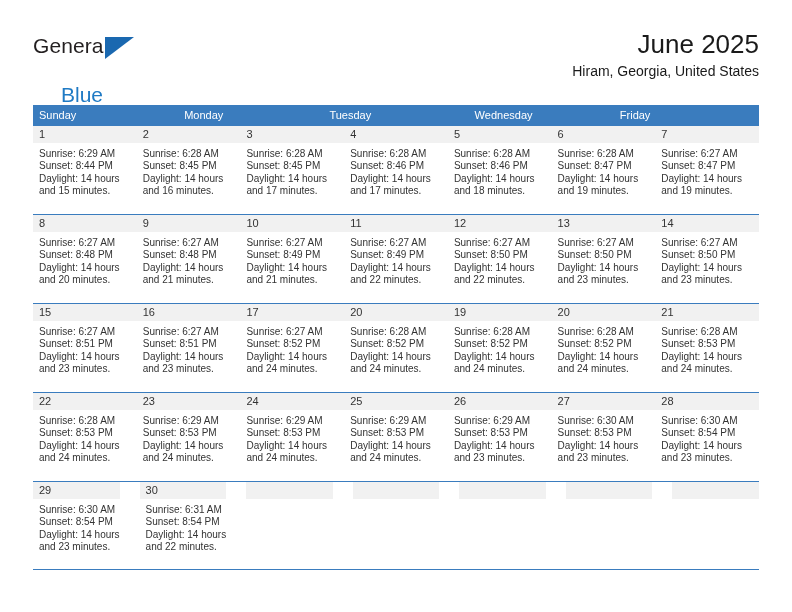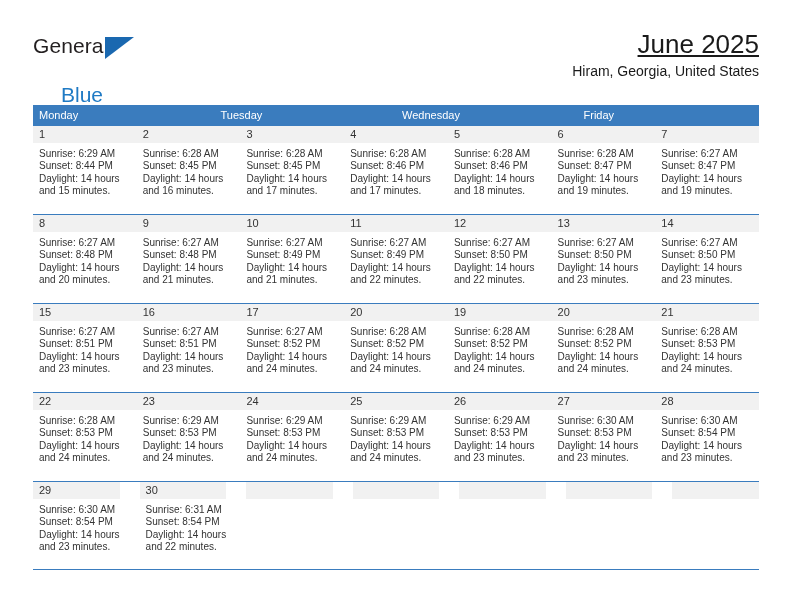--- a/index.html
+++ b/index.html
@@ -69,21 +69,20 @@
     right: 0;
     top: 0;
     text-align: right;
   }
   .cal-title {
     font-size: 26px;
     font-weight: normal;
     color: #1a1a1a;
     line-height: 32px;
     white-space: nowrap;
-    text-decoration: underline;
   }
   .cal-subtitle {
     font-size: 14px;
     color: #1a1a1a;
     line-height: 22px;
     white-space: nowrap;
   }
 
   
   .calendar {
@@ -164,20 +163,21 @@
     <div class="title-block">
       <div class="cal-title">June 2025</div>
       <div class="cal-subtitle">Hiram, Georgia, United States</div>
     </div>
 
   </div>
 
   <div class="calendar">
 
     <div class="weekday-row">
+      <div class="weekday">Sunday</div>
       <div class="weekday">Monday</div>
       <div class="weekday">Tuesday</div>
       <div class="weekday">Wednesday</div>
       <div class="weekday">Friday</div>
     </div>
 
     <div class="week">
       <div class="day-cell">
         <div class="daynum-band">
             <span class="daynum">1</span>

